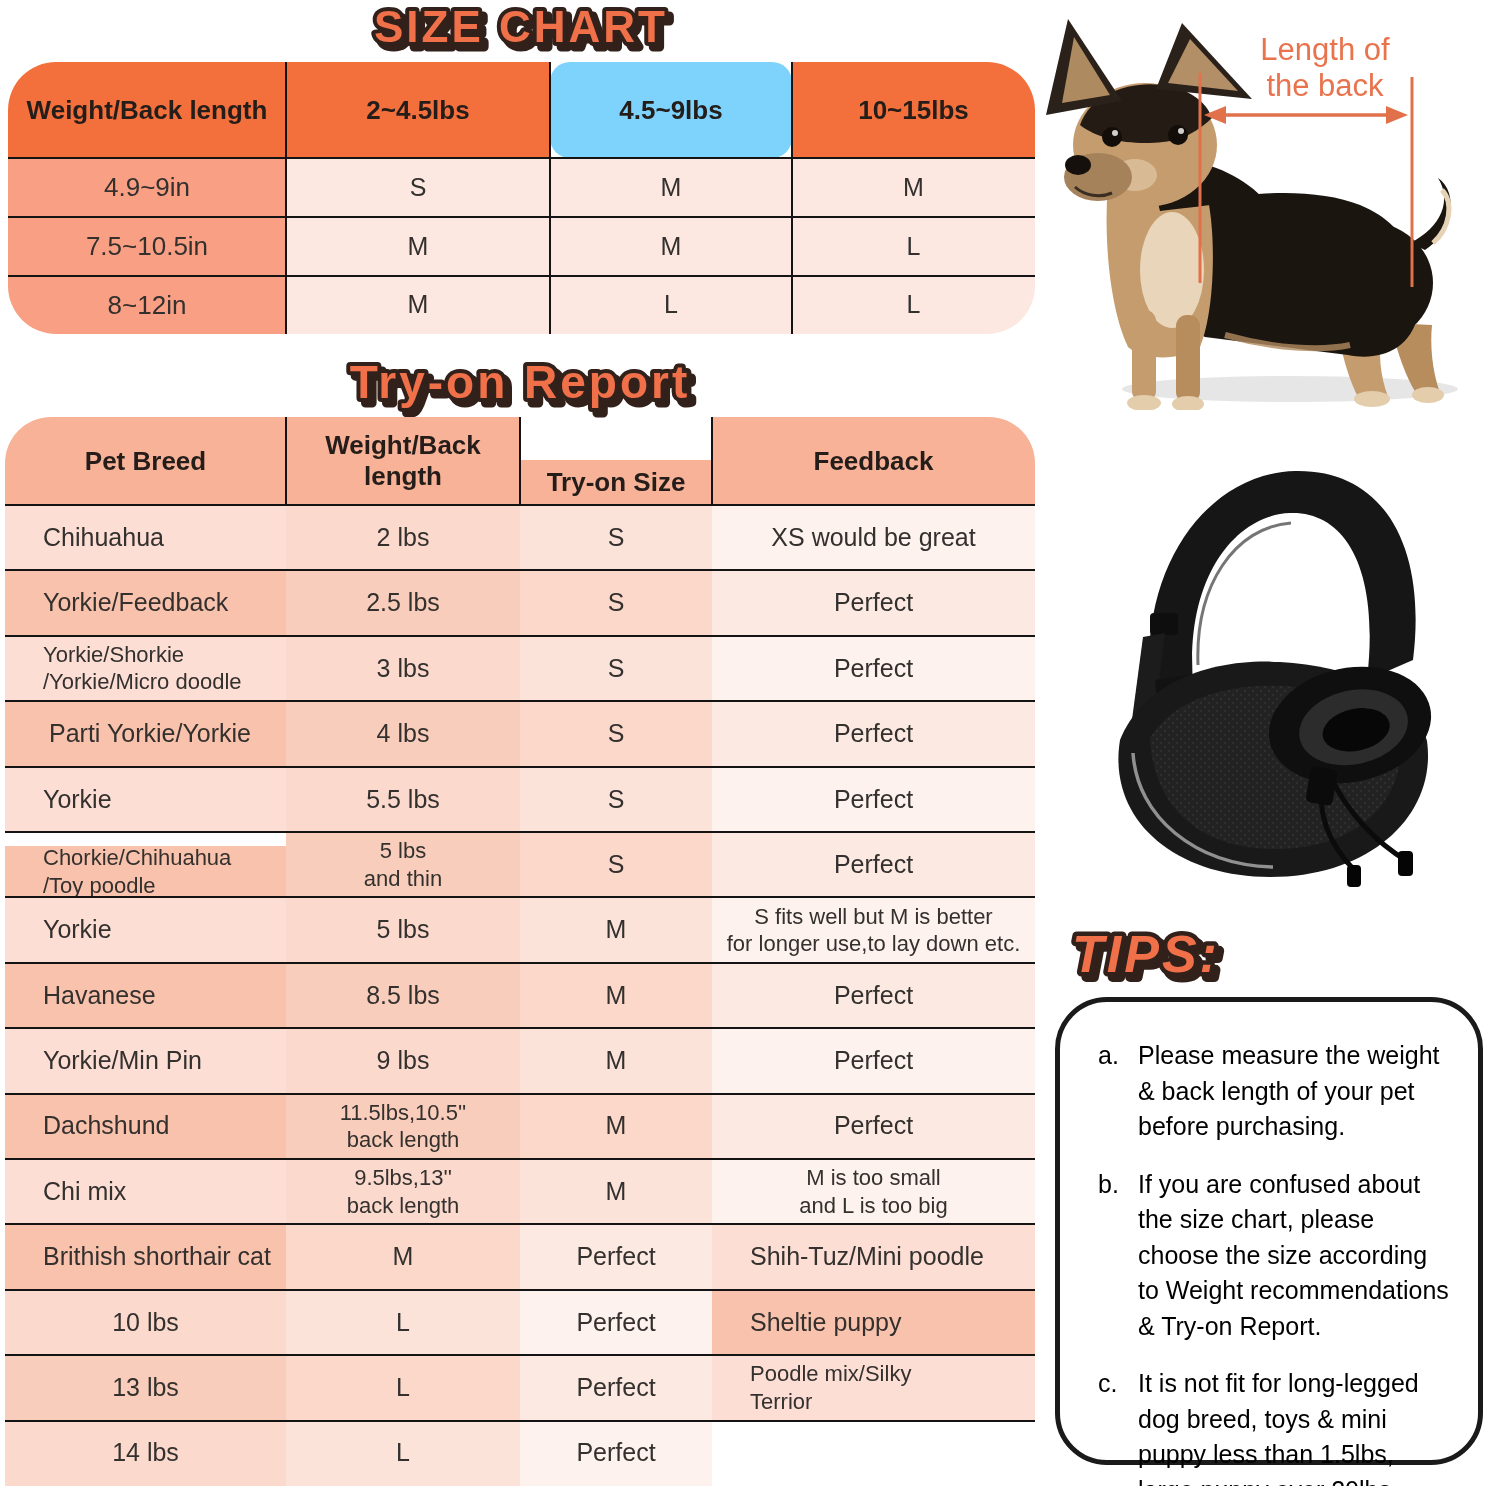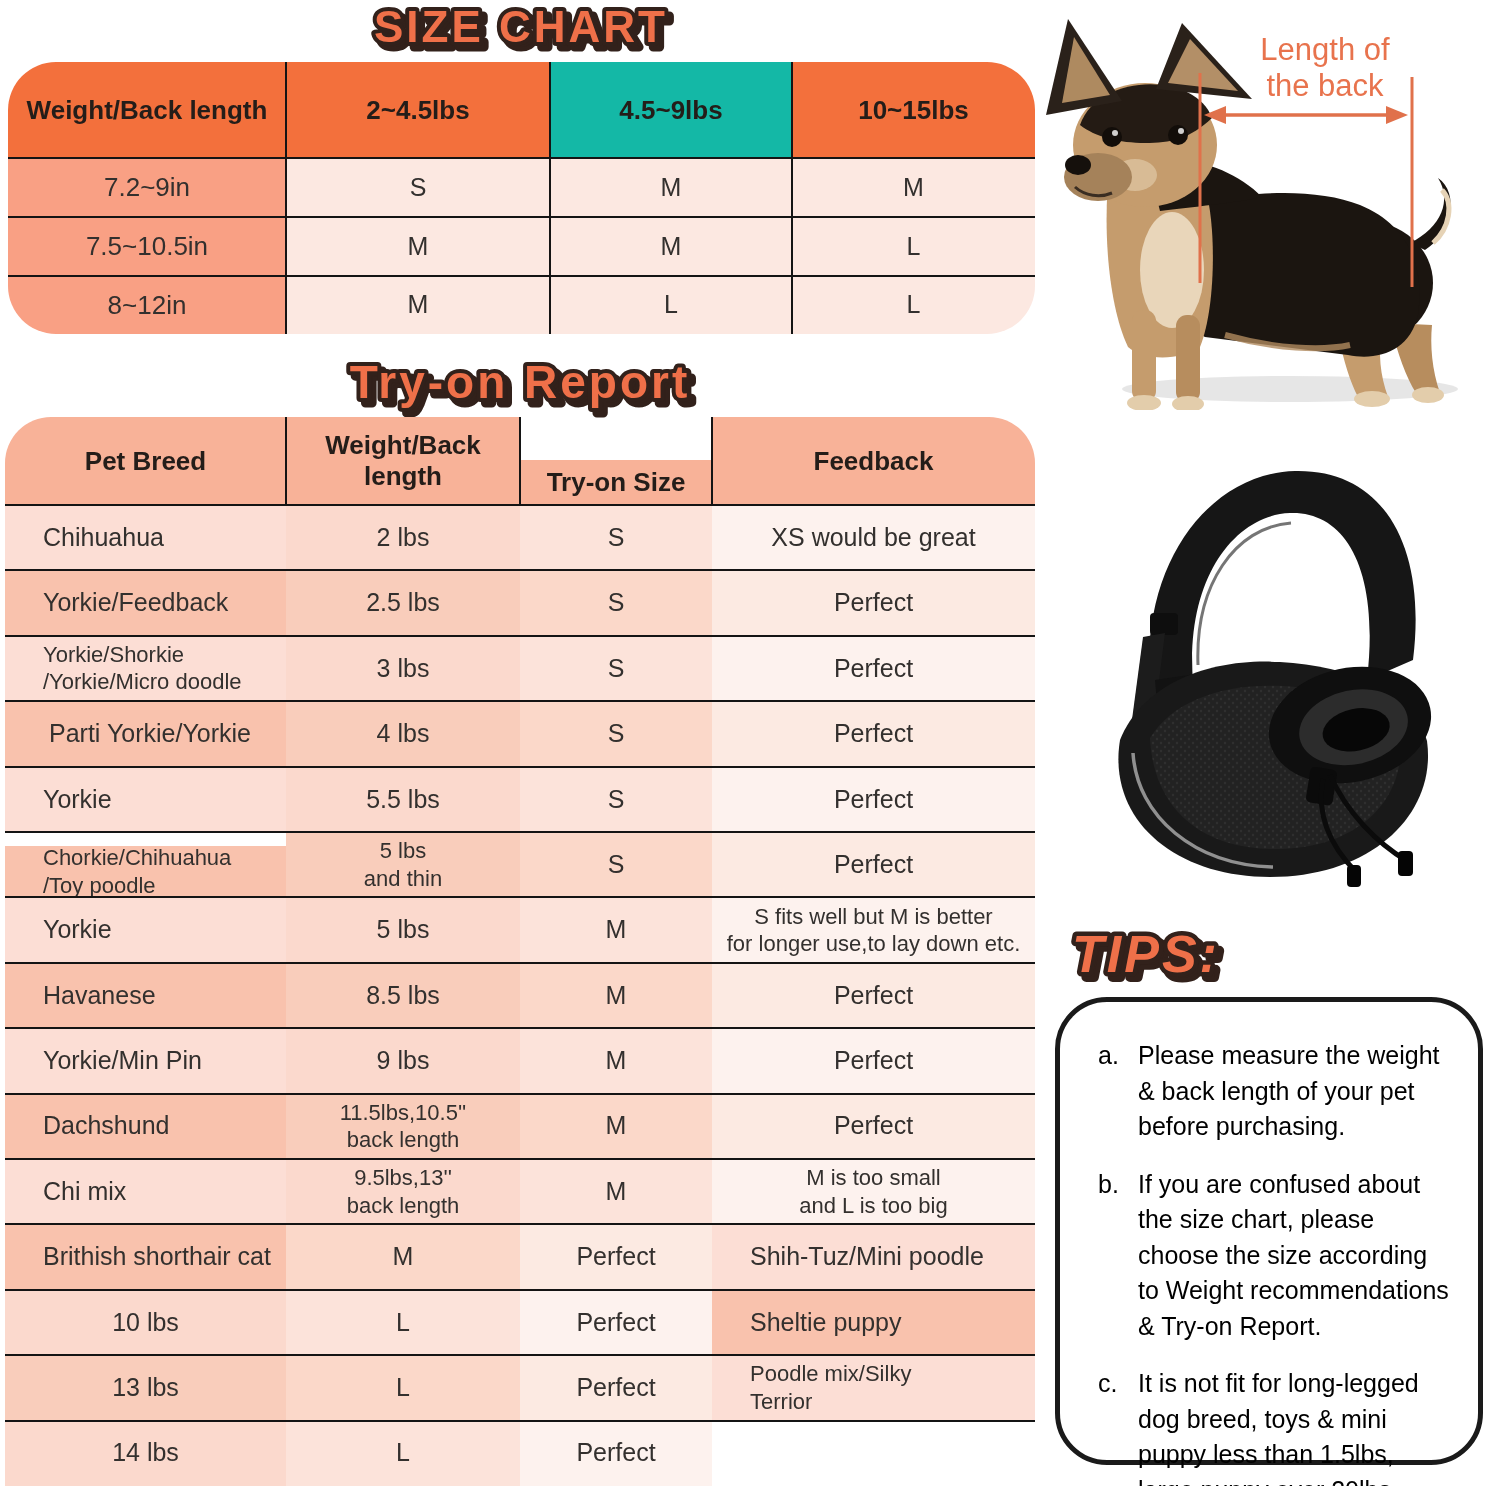--- a/index.html
+++ b/index.html
@@ -63,23 +63,23 @@
 <div id="root">
 
   <svg class="big-title" style="left:241px;top:0;width:560px;height:60px" viewBox="0 0 560 60">
     <text x="282" y="44" text-anchor="middle" font-size="44" fill="#32211b" stroke="#32211b" stroke-width="9" transform="translate(3,3)">SIZE CHART</text>
     <text x="280" y="42" text-anchor="middle" font-size="44" fill="#ef7049" stroke="#32211b" stroke-width="8">SIZE CHART</text>
   </svg>
 
   <div id="size-grid" class="table-box">
       <div class="cell head" style="background: rgb(243, 112, 60);">Weight/Back length</div>
       <div class="cell head" style="background: rgb(243, 112, 60);">2~4.5lbs</div>
-      <div class="cell head" style="background: #14b8a6;">4.5~9lbs</div>
+      <div class="cell head" style="background: #7dd3fc; border-radius: 20px;">4.5~9lbs</div>
       <div class="cell head" style="background: rgb(243, 112, 60);">10~15lbs</div>
-      <div class="cell sc-label" style="background: rgb(249, 160, 132);">7.2~9in</div>
+      <div class="cell sc-label" style="background: rgb(249, 160, 132);">4.9~9in</div>
       <div class="cell" style="background: rgb(252, 232, 225);">S</div>
       <div class="cell" style="background: rgb(252, 232, 225);">M</div>
       <div class="cell" style="background: rgb(252, 232, 225);">M</div>
       <div class="cell sc-label" style="background: rgb(249, 160, 132);">7.5~10.5in</div>
       <div class="cell" style="background: rgb(252, 232, 225);">M</div>
       <div class="cell" style="background: rgb(252, 232, 225);">M</div>
       <div class="cell" style="background: rgb(252, 232, 225);">L</div>
       <div class="cell sc-label" style="background: rgb(249, 160, 132);">8~12in</div>
       <div class="cell" style="background: rgb(252, 232, 225);">M</div>
       <div class="cell" style="background: rgb(252, 232, 225);">L</div>

